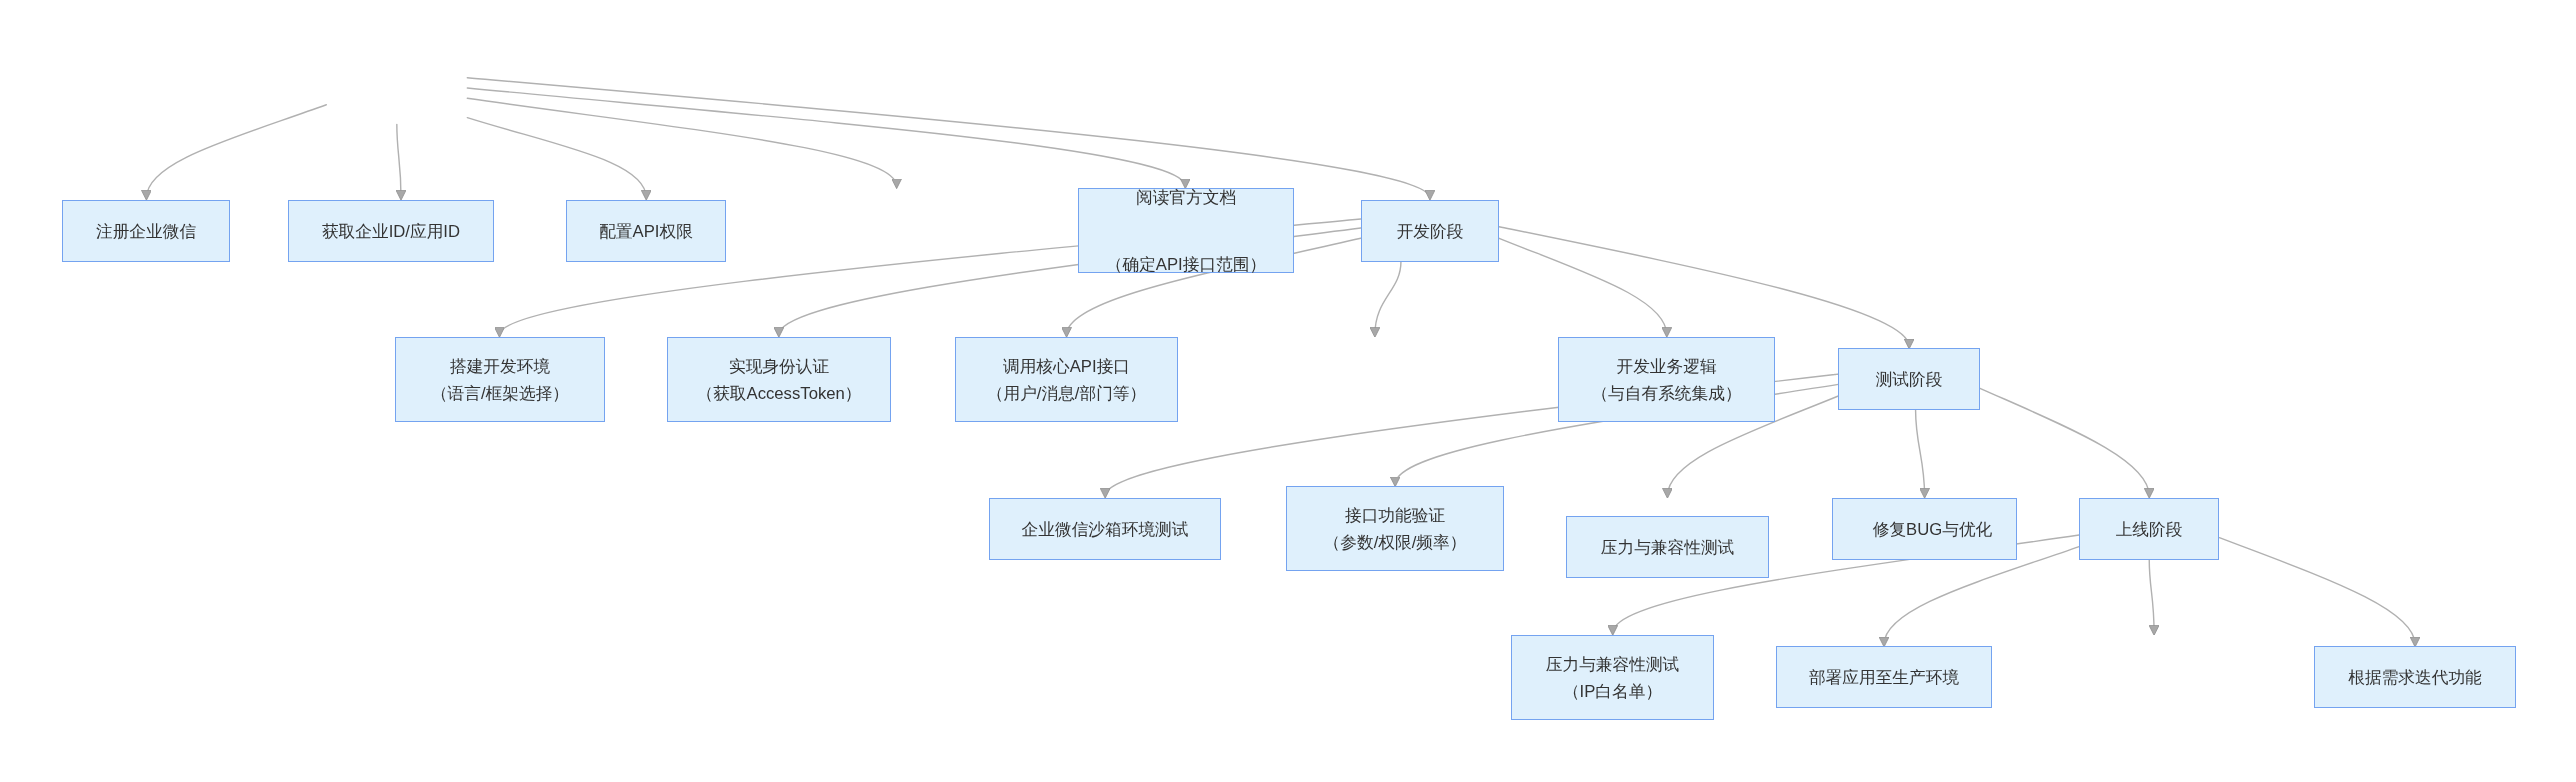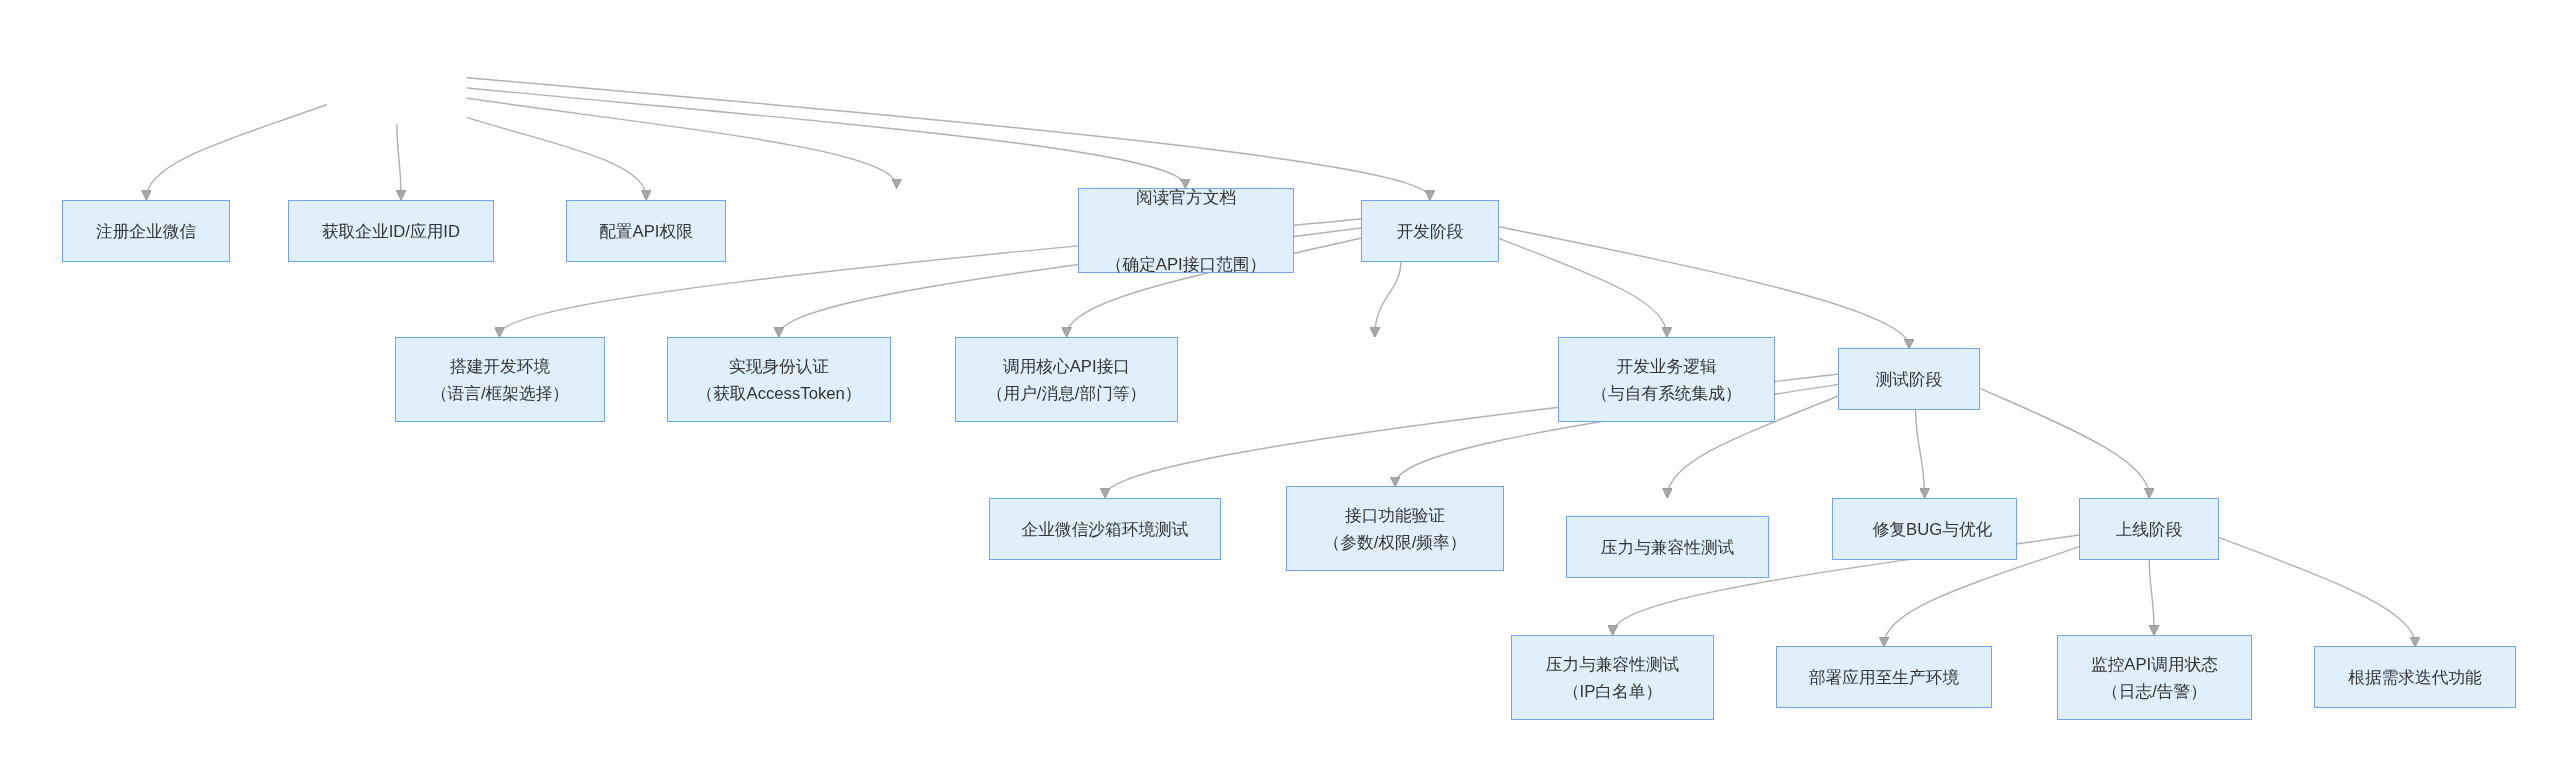--- a/index.html
+++ b/index.html
@@ -143,22 +143,18 @@
       <div class="node" style="left: 2079px; top: 498px; width: 140px; height: 62px;">
         <span class="line">上线阶段</span>
       </div>
       <div class="node" style="left: 1511px; top: 635px; width: 203px; height: 85px;">
         <span class="line">压力与兼容性测试</span>
         <span class="line">（IP白名单）</span>
       </div>
       <div class="node" style="left: 1776px; top: 646px; width: 216px; height: 62px;">
         <span class="line">部署应用至生产环境</span>
       </div>
-      <div class="node" style="left: 2057px; top: 635px; width: 195px; height: 85px;">
-        <span class="line">监控API调用状态</span>
-        <span class="line">（日志/告警）</span>
-      </div>
       <div class="node" style="left: 2314px; top: 646px; width: 202px; height: 62px;">
         <span class="line">根据需求迭代功能</span>
       </div>
     </div>
 </div>
 
 
 </body></html>

